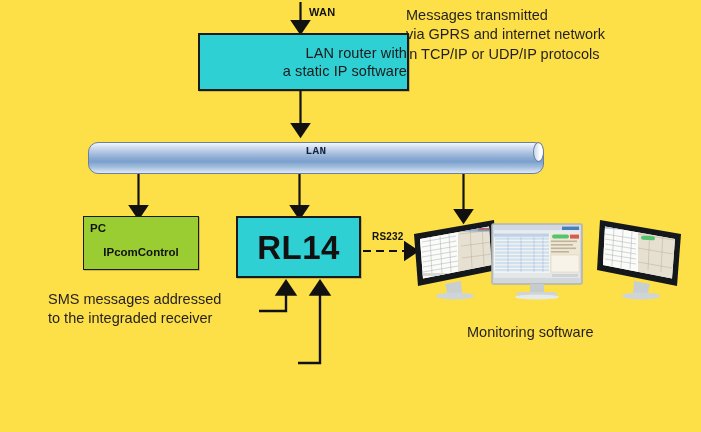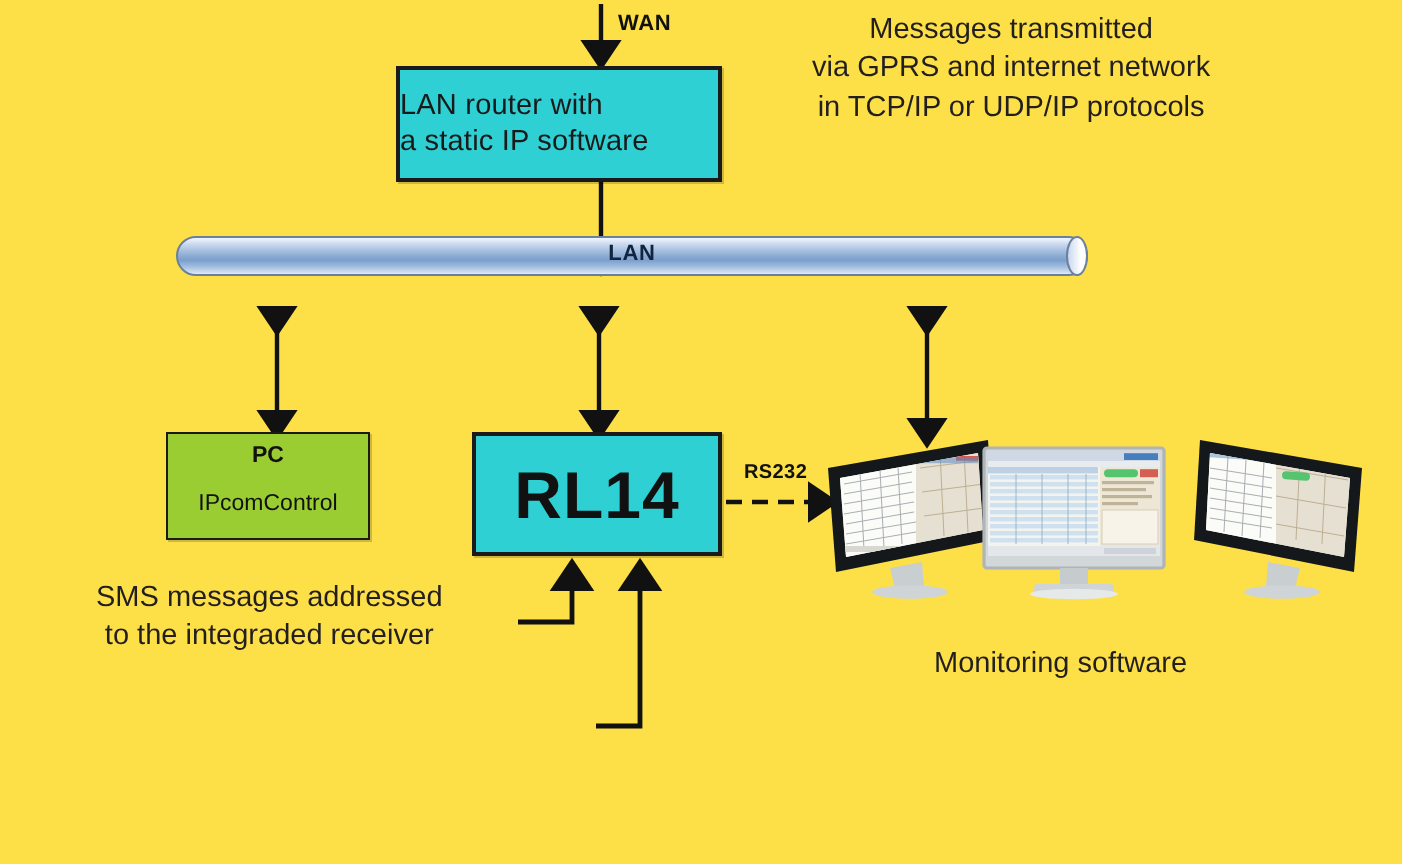--- a/index.html
+++ b/index.html
@@ -21,83 +21,82 @@
   
   .box{
     box-sizing:border-box;
     border:2px solid #1a1a1a;
     display:flex;
     flex-direction:column;
     justify-content:center;
     box-shadow:1px 1px 0 rgba(0,0,0,.18);
   }
   .router-box{
-    left:198px; top:33px; width:163px; height:58px;
+    left:198px; top:33px; width:211px; height:58px;
     background:#2fd0d4;
-    align-items:flex-start;
+    align-items:flex-end;
     line-height:1.25;
   }
   .router-box .ln{
     font-size:14.5px; color:#1a1a1a; letter-spacing:.1px; white-space:nowrap;
   }
 
   .pc-box{
-    left:83px; top:216px; width:102px; height:54px;
+    left:83px; top:216px; width:116px; height:54px;
     background:#9acd32;
     justify-content:flex-start;
     padding:5px 6px 0 6px;
     border-width:1px;
-    align-items:center;
   }
   .pc-box .pc-title{font-size:11.5px;font-weight:bold;color:#111;}
-  .pc-box .pc-sub{font-size:11.5px;font-weight:normal;color:#111;margin-top:12px;text-align:center;}
+  .pc-box .pc-sub{font-size:11.5px;font-weight:bold;color:#111;margin-top:12px;text-align:center;}
 
   .rl-box{
     left:236px; top:216px; width:125px; height:62px;
     background:#2fd0d4;
     align-items:center;
     border-width:2px;
   }
   .rl-box .rl-label{
     font-size:33px;font-weight:bold;color:#111;letter-spacing:.5px;line-height:1;
   }
 
   
   .lan-bar{
-    left:88px; top:118px; width:456px; height:20px;
+    left:88px; top:142px; width:456px; height:32px;
     border-radius:10px/10px;
     border:1px solid #6b7f9e;
     background:linear-gradient(to bottom,
         #f2f6fb 0%,
         #c9d8ee 18%,
         #8fadd4 48%,
         #7ba0cd 62%,
         #a8c2e0 82%,
         #dfe9f5 100%);
     box-sizing:border-box;
+    font-family:Liberation Mono, monospace;
   }
   .lan-cap{
     position:absolute; right:-1px; top:-1px; width:11px; height:20px;
     border-radius:50%/50%;
     border:1px solid #6b7f9e;
     background:linear-gradient(to right,#c8d8ee,#ffffff 70%);
     box-sizing:border-box;
   }
   .lan-text{
     position:absolute; left:0; right:0; top:2px;
     text-align:center; font-size:11px; font-weight:bold; color:#10243f;
     letter-spacing:.4px;
   }
 
   
   .note{
     color:#231f20;
     line-height:1.33;
     white-space:pre-line;
-    text-align:center;
   }
   .note-top{left:406px; top:6px; font-size:14.5px;}
   .note-sms{left:48px; top:290px; font-size:14.5px;}
   .note-data{left:48px; top:347px; font-size:14.5px;}
   .cap-mon{left:467px; top:323px; font-size:14.5px;}
 
   .rs232{
     left:372px; top:231px; font-size:10px; font-weight:bold; color:#111;
     letter-spacing:.2px;
   }

